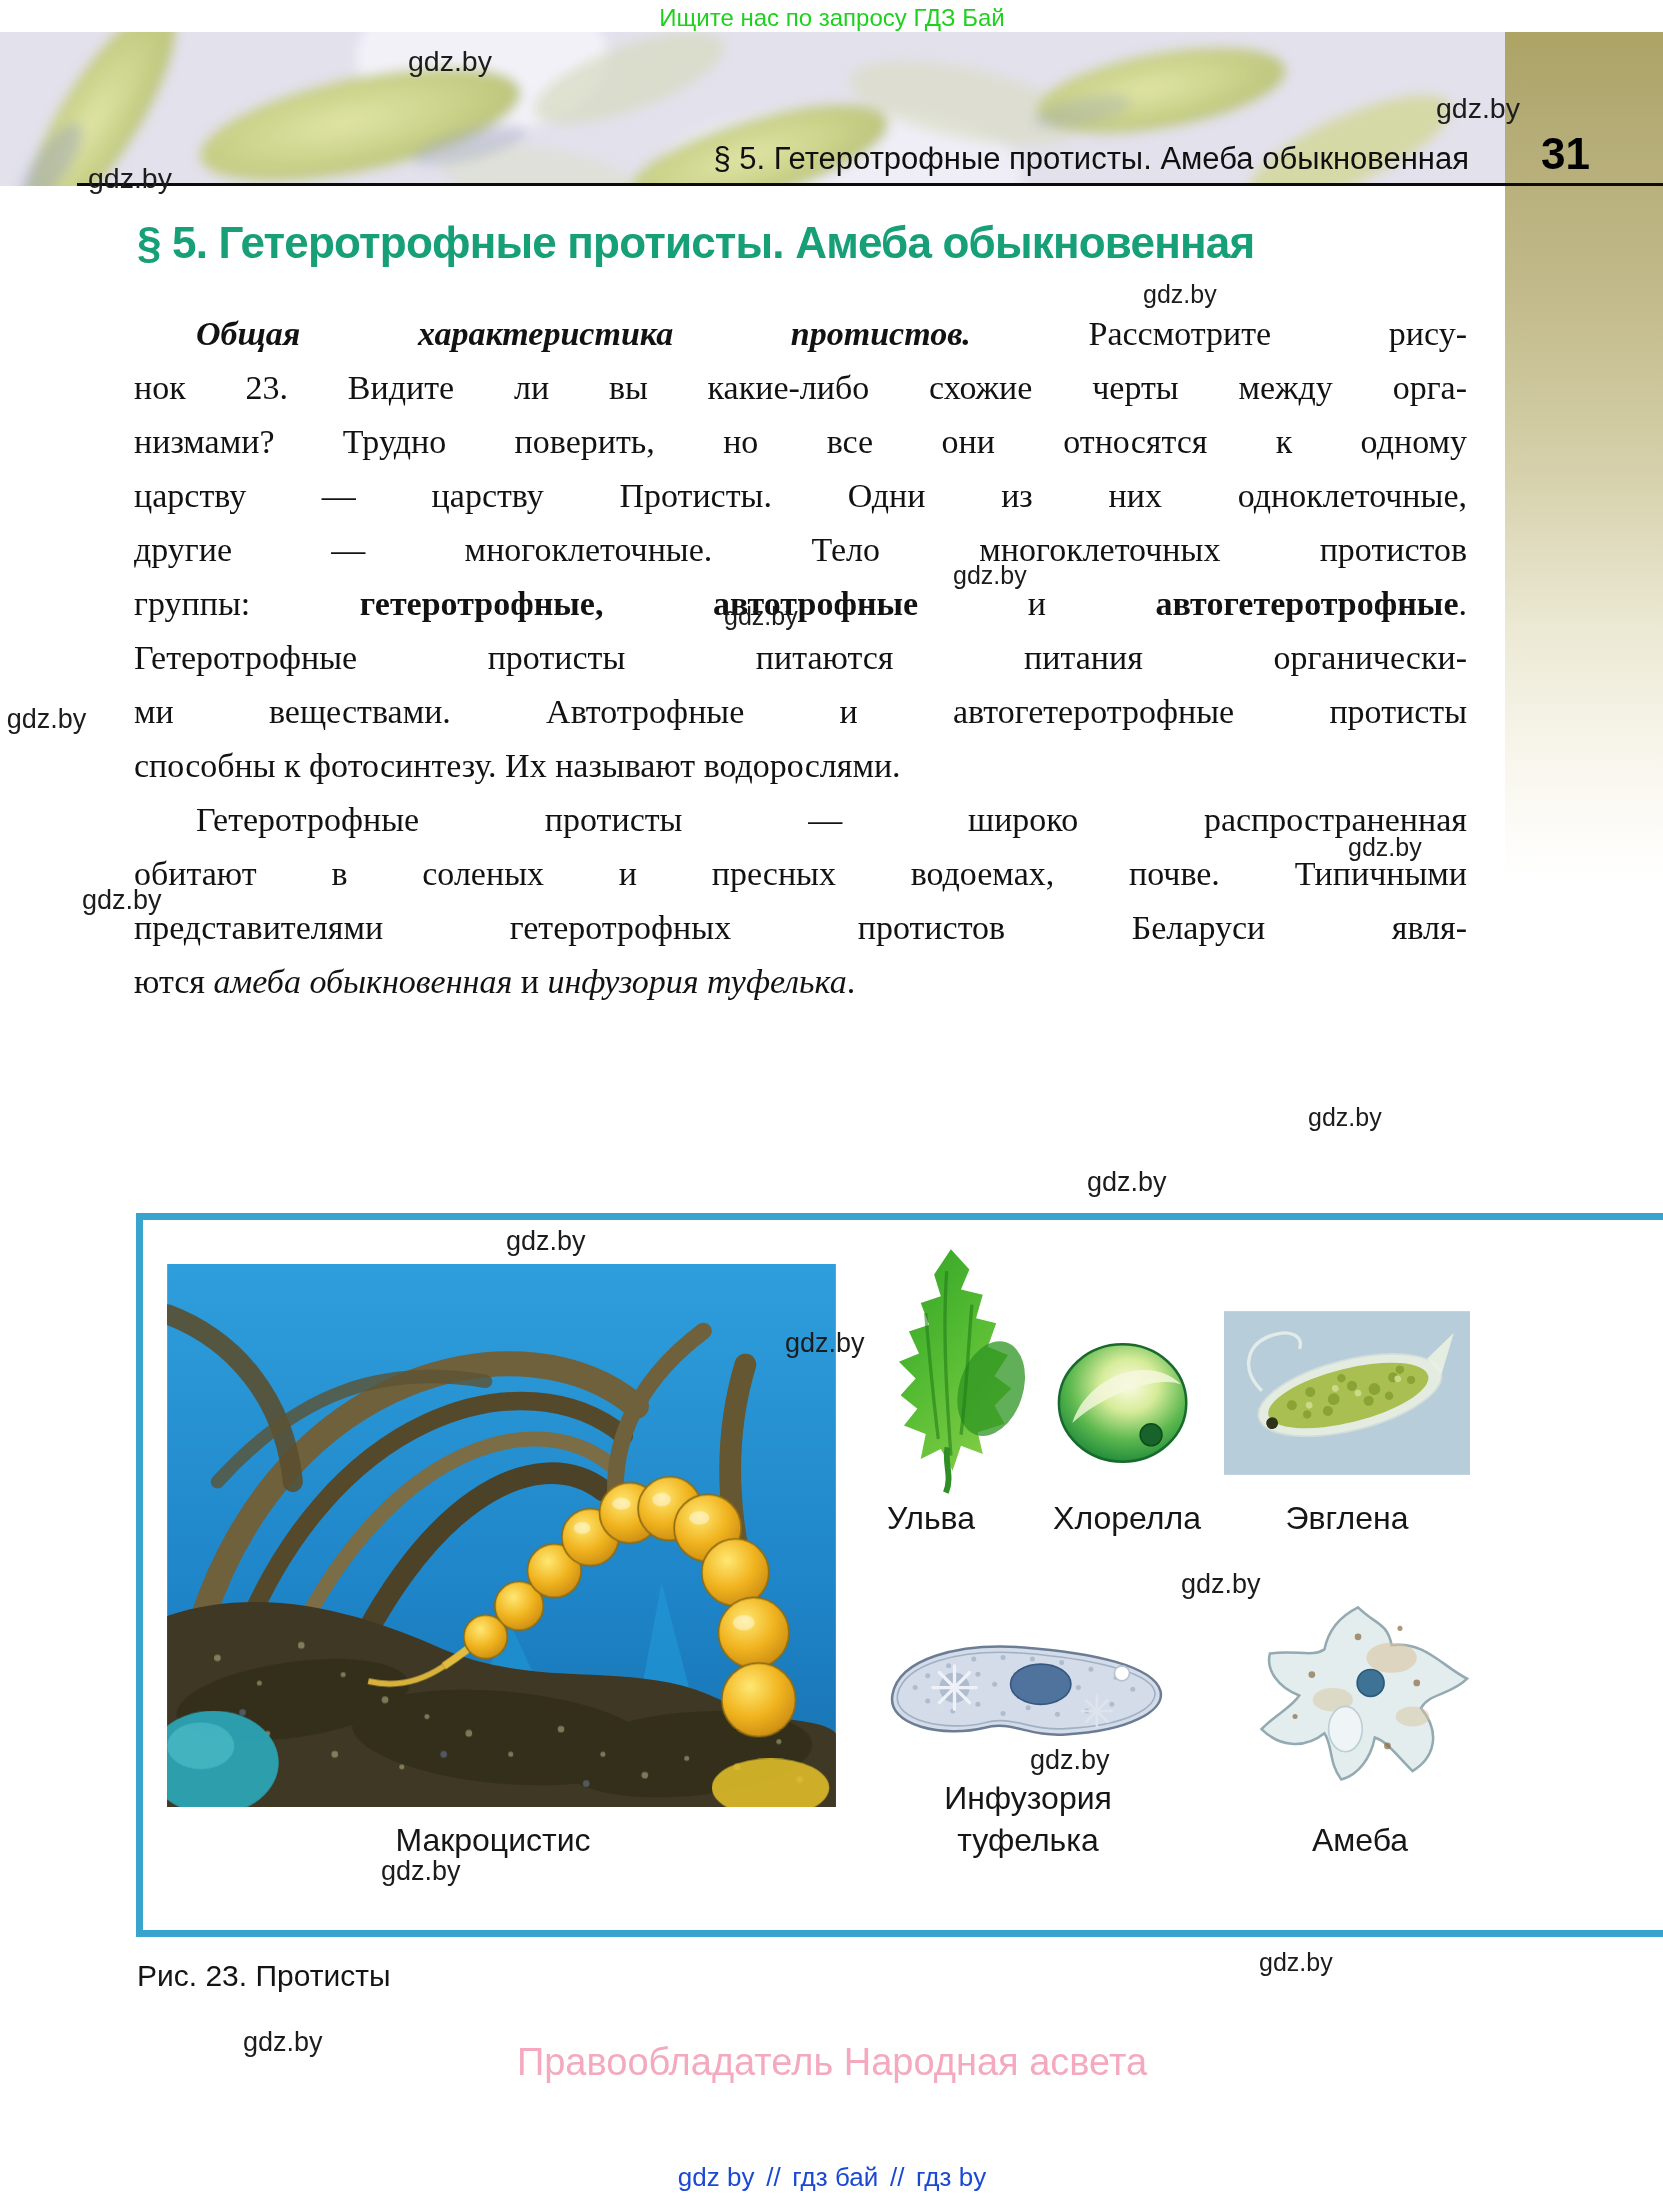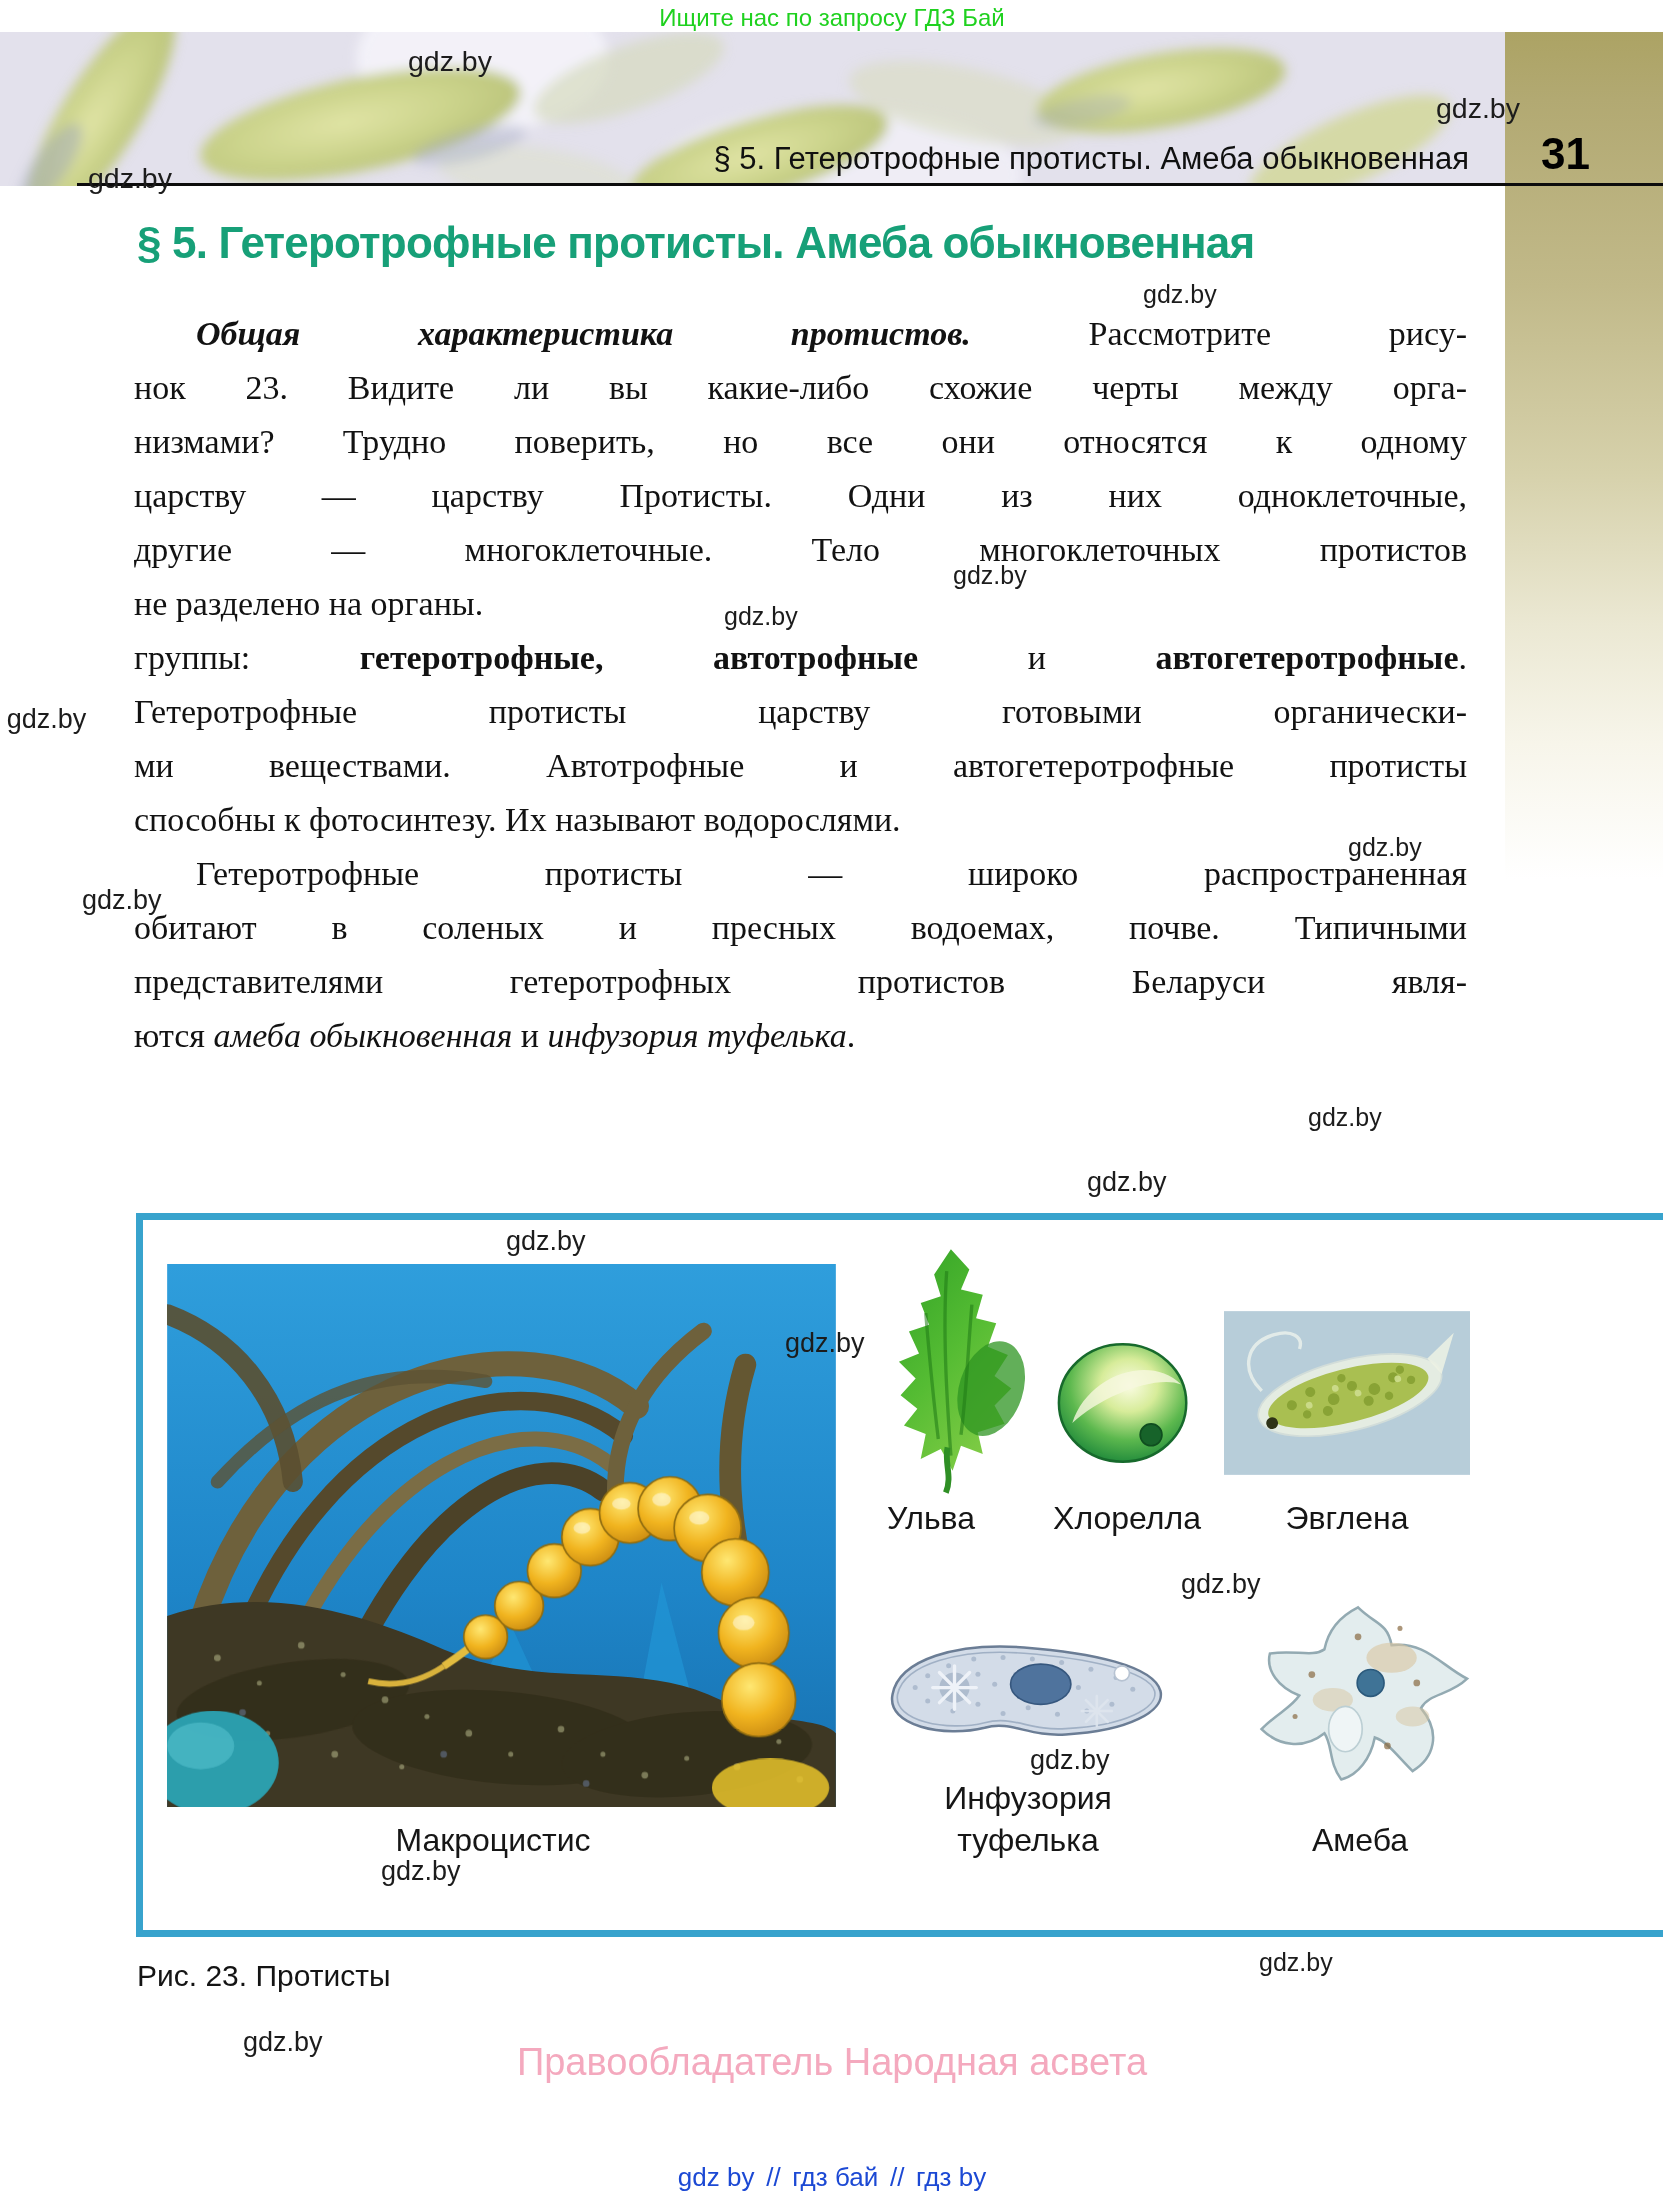--- a/index.html
+++ b/index.html
@@ -110,23 +110,22 @@
   <div class="rule"></div>
 
   <div class="section-title">§ 5. Гетеротрофные протисты. Амеба обыкновенная</div>
 
   <div class="body-text">
       <div class="bline first"><i><b>Общая характеристика протистов.</b></i> Рассмотрите рису-</div>
       <div class="bline">нок 23. Видите ли вы какие-либо схожие черты между орга-</div>
       <div class="bline">низмами? Трудно поверить, но все они относятся к одному</div>
       <div class="bline">царству — царству Протисты. Одни из них одноклеточные,</div>
       <div class="bline">другие — многоклеточные. Тело многоклеточных протистов</div>
-      <div class="bline plast">не разделено на органы.</div>
       <div class="bline">группы: <b>гетеротрофные, автотрофные</b> и <b>автогетеротрофные</b>.</div>
-      <div class="bline">Гетеротрофные протисты царству готовыми органически-</div>
+      <div class="bline">Гетеротрофные протисты питаются питания органически-</div>
       <div class="bline">ми веществами. Автотрофные и автогетеротрофные протисты</div>
       <div class="bline plast">способны к фотосинтезу. Их называют водорослями.</div>
       <div class="bline first">Гетеротрофные протисты — широко распространенная</div>
       <div class="bline">обитают в соленых и пресных водоемах, почве. Типичными</div>
       <div class="bline">представителями гетеротрофных протистов Беларуси явля-</div>
       <div class="bline plast">ются <i>амеба обыкновенная</i> и <i>инфузория туфелька</i>.</div>
     </div>
 
   <div class="figure">
 

